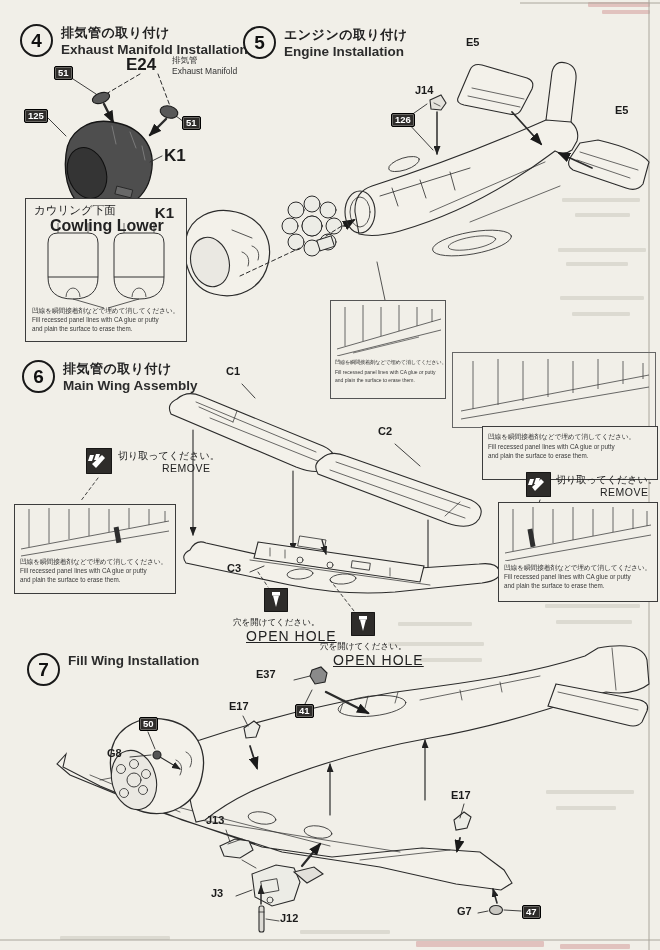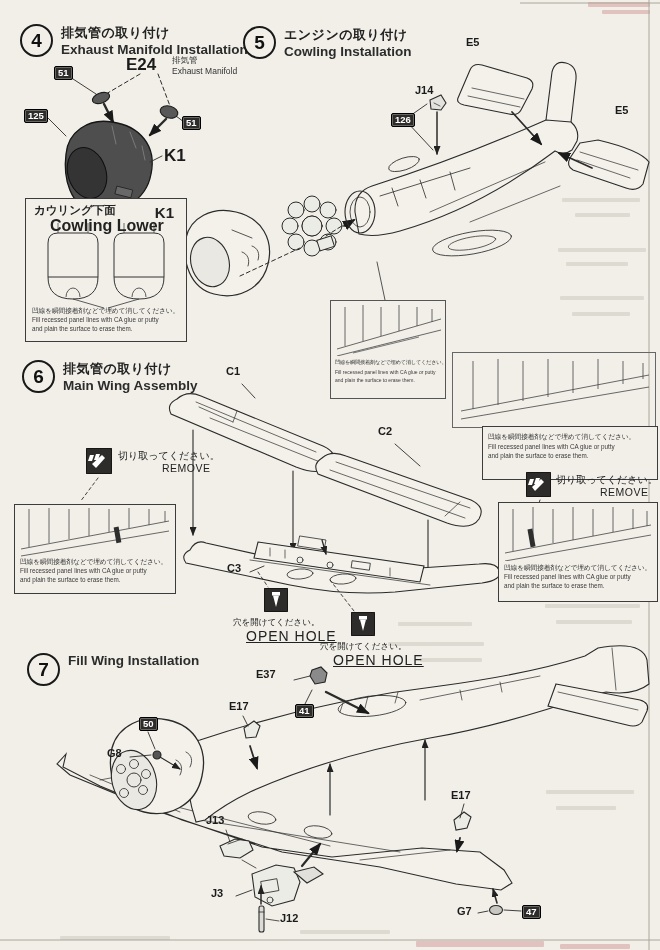--- a/index.html
+++ b/index.html
@@ -214,21 +214,21 @@
     <div class="circle">4</div>
     <div>
         <div class="hjp">排気管の取り付け</div>
          <div class="hen">Exhaust Manifold Installation</div>
       </div>
   </div>
   <div class="step-hdr" style="left:243px;top:26px">
     <div class="circle">5</div>
     <div>
         <div class="hjp">エンジンの取り付け</div>
-         <div class="hen">Cowling Installation</div>
+         <div class="hen">Engine Installation</div>
       </div>
   </div>
   <div class="step-hdr" style="left:22px;top:360px">
     <div class="circle">6</div>
     <div>
         <div class="hjp">排気管の取り付け</div>
          <div class="hen">Main Wing Assembly</div>
       </div>
   </div>
   <div class="step-hdr" style="left:27px;top:653px">
@@ -273,21 +273,21 @@
         <path d="M22,44 q0,-10 10,-10 h30 q10,0 10,10 v34 q0,22 -25,22 q-25,0 -25,-22 z"></path>
         <line x1="22" y1="78" x2="72" y2="78"></line>
         <path d="M40,98 a7,9 0 0 1 14,0" stroke-width=".8"></path>
         <path d="M88,44 q0,-10 10,-10 h30 q10,0 10,10 v34 q0,22 -25,22 q-25,0 -25,-22 z"></path>
         <line x1="88" y1="78" x2="138" y2="78"></line>
         <path d="M106,98 a7,9 0 0 1 14,0" stroke-width=".8"></path>
         <path d="M47,100 L78,109 M113,100 L82,109" stroke-width=".8"></path>
         <path d="M32,34 L32,24 M62,34 L62,24 M98,34 L98,24 M128,34 L128,24" stroke-width=".7"></path>
       </g>
     </svg>
-    <div class="bt" style="left:8px;top:4px;font-size:11.5px;font-weight:bold">カウリング下面</div>
+    <div class="bt" style="left:8px;top:4px;font-size:11.5px;font-weight:normal">カウリング下面</div>
     <div class="bt" style="left:24px;top:18px;font-size:16px;font-weight:bold">Cowling Lower</div>
     <div class="bt" style="right:12px;top:5px;font-size:15px;font-weight:bold">K1</div>
     <div class="nj" style="left:6px;top:107px">凹線を瞬間接着剤などで埋めて消してください。</div>
     <div class="ne" style="left:6px;top:117px">Fill recessed panel lines with CA glue or putty</div>
     <div class="ne" style="left:6px;top:126px">and plain the surface to erase them.</div>
   </div>
 
   <div class="box" style="left:330px;top:300px;width:114px;height:97px;border-color:#555">
     <svg width="114" height="55" viewBox="0 0 114 55">
       <g fill="none" stroke="#444" stroke-width=".8">

